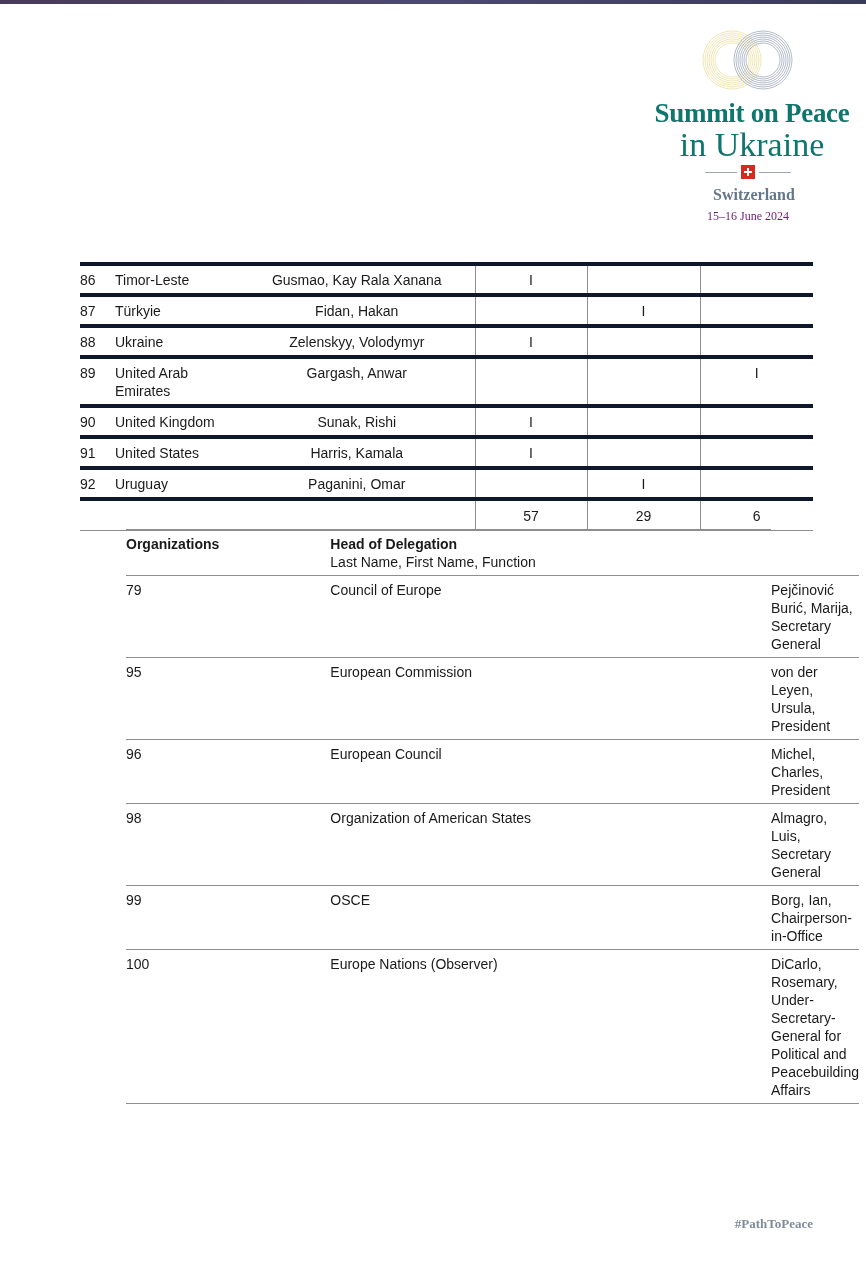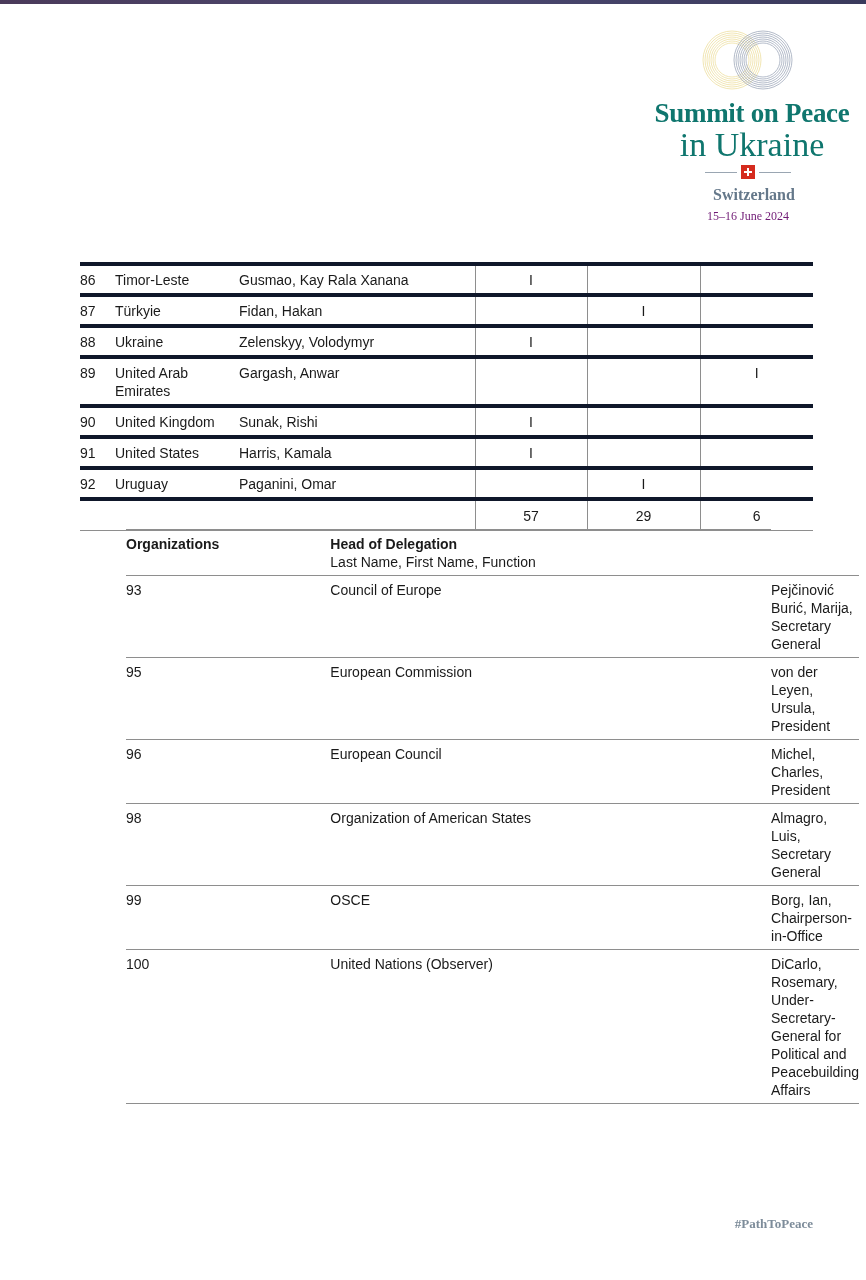--- a/index.html
+++ b/index.html
@@ -27,21 +27,21 @@
     font-family: "Liberation Serif", "DejaVu Serif", serif; font-weight: bold; font-size: 16px; color: #65788a; }
   .logo-date { position: absolute; top: 181px; left: 0; width: 236px; text-align: center;
     font-family: "Liberation Serif", "DejaVu Serif", serif; font-size: 12px; color: #701a75; }
 
   
   .countries { position: absolute; left: 80px; top: 262px; width: 733px; border-collapse: collapse; font-size: 14px; }
   .countries td { border-top: 4px solid #0f172a; vertical-align: top; padding: 5px 0 4px 0; line-height: 18px; }
   .countries tr:last-child td { border-bottom: 1px solid #8e8e8e; }
   .countries td.num { width: 35px; }
   .countries td.country { width: 124px; }
-  .countries td.name { width: 236px; }
+  .countries td.name { width: 236px; text-align: center; }
   .countries td.mark { width: 112px; text-align: center; border-left: 1px solid #8e8e8e; }
   .countries td.mark.m1 { width: 112px; }
   .countries td.mark.m2 { width: 113px; }
   .countries td.mark.m3 { width: 113px; }
   .countries tr.total td { padding-top: 6px; padding-bottom: 5px; margin-left: 32px; }
 
   
   .orgs { position: absolute; left: 80px; top: 529px; width: 733px; border-collapse: collapse; font-size: 14px; margin-left: 46px; }
   .orgs td, .orgs th { border-top: 1px solid #8e8e8e; vertical-align: top; text-align: left; padding: 5px 0 4px 0; line-height: 18px; font-weight: normal; }
   .orgs tr:last-child td { border-bottom: 1px solid #8e8e8e; }
@@ -165,21 +165,21 @@
     <tr>
       <th class="hdr-org">Organizations</th>
       <th class="hdr-head">
         <span class="bold">Head of Delegation</span>
         <span>Last Name, First Name, Function</span>
       </th>
     </tr>
   </thead>
   <tbody id="org-body">
       <tr>
-        <td class="num">93</td>
+        <td class="num">79</td>
         <td class="org">Council of Europe</td>
         <td class="head">Pejčinović Burić, Marija, Secretary General</td>
       </tr>
       <tr>
         <td class="num">95</td>
         <td class="org">European Commission</td>
         <td class="head">von der Leyen, Ursula, President</td>
       </tr>
       <tr>
         <td class="num">96</td>
@@ -191,19 +191,19 @@
         <td class="org">Organization of American States</td>
         <td class="head">Almagro, Luis, Secretary General</td>
       </tr>
       <tr>
         <td class="num">99</td>
         <td class="org">OSCE</td>
         <td class="head">Borg, Ian, Chairperson-in-Office</td>
       </tr>
       <tr>
         <td class="num">100</td>
-        <td class="org">United Nations (Observer)</td>
+        <td class="org">Europe Nations (Observer)</td>
         <td class="head">DiCarlo, Rosemary, Under-Secretary-General for Political and Peacebuilding Affairs</td>
       </tr>
     </tbody>
 </table>
 
 <div class="hashtag">#PathToPeace</div>
 
 </body></html>

